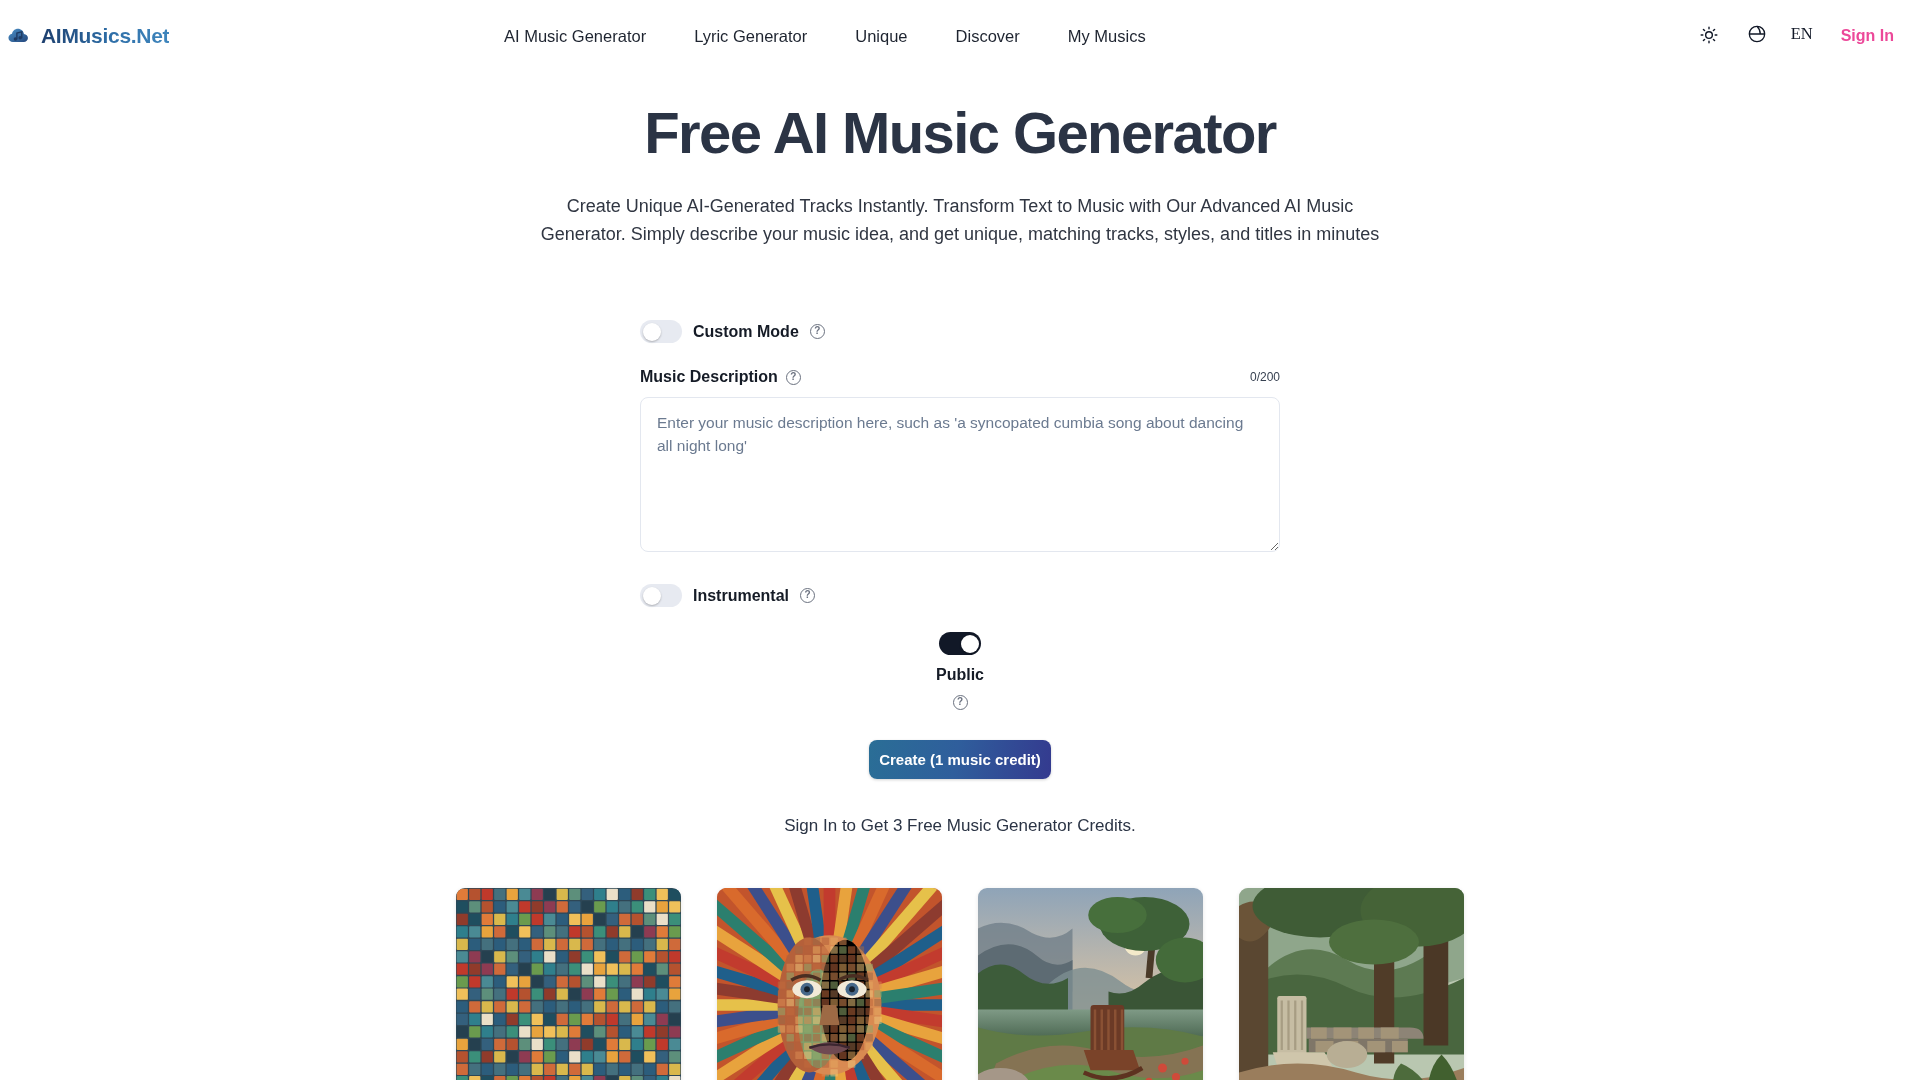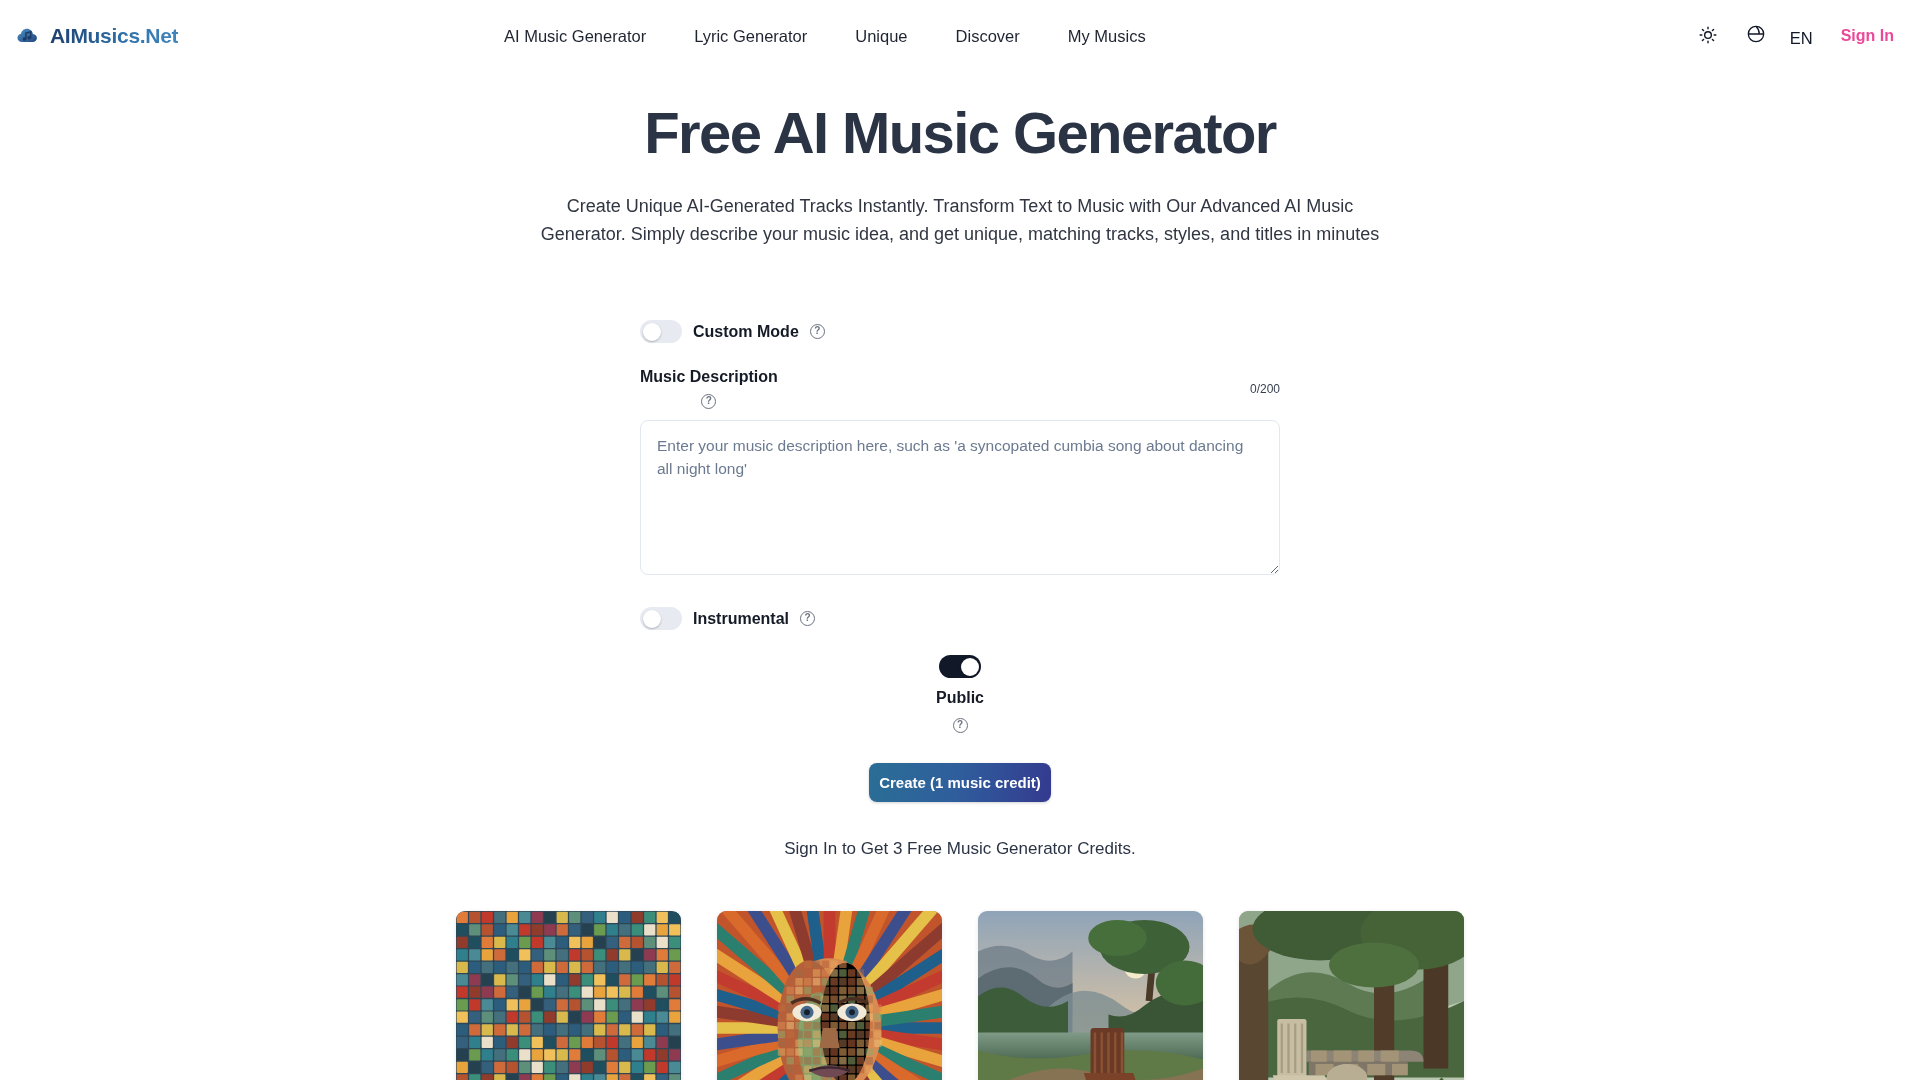--- a/index.html
+++ b/index.html
@@ -8,21 +8,21 @@
     background: #ffffff;
     font-family: "Liberation Sans", sans-serif;
     overflow: hidden;
   }
 
   
   .header {
     height: 72px;
     display: flex;
     align-items: center;
-    padding: 0 26px 0 15px;
+    padding: 0 26px 0 6px;
     position: relative;
   }
   .brand { display: flex; align-items: center; gap: 9px; cursor: pointer; }
   .brand-icon { width: 26px; height: 26px; display: block; }
   .brand-text {
     font-size: 21px; font-weight: 700; letter-spacing: -0.3px;
     background: linear-gradient(90deg,#1d3f6e 0%, #2f6fa8 55%, #3f86bd 100%);
     -webkit-background-clip: text; background-clip: text; color: transparent;
   }
   .nav {
@@ -33,21 +33,21 @@
     font-size: 16.5px; font-weight: 500; color: #1e2430;
     text-decoration: none; white-space: nowrap; cursor: pointer;
   }
   .header-right {
     margin-left: auto; display: flex; align-items: center; gap: 28px;
   }
   .icon-btn {
     display: flex; align-items: center; justify-content: center;
     cursor: pointer; background: none; border: none; color: #111827;
   }
-  .lang-group { display: flex; align-items: flex-end; gap: 24px; cursor: pointer; }
+  .lang-group { display: flex; align-items: flex-start; gap: 24px; cursor: pointer; font-family: Liberation Serif, serif; }
   .lang-code { font-size: 16.5px; font-weight: 500; color: #111827; }
   .signin { font-size: 16px; font-weight: 600; color: #ec4899; cursor: pointer; text-decoration: none; }
 
   
   .hero { text-align: center; padding-top: 30px; }
   .hero h1 {
     font-size: 58px; font-weight: 800; letter-spacing: -1.6px;
     color: #2b3445; line-height: 1.08;
   }
   .hero p {
@@ -75,21 +75,21 @@
   .help {
     width: 15px; height: 15px; border-radius: 50%;
     border: 1.3px solid #6b7280; color: #6b7280;
     font-size: 10px; line-height: 12.4px; text-align: center;
     font-weight: 600; cursor: pointer; flex: none;
   }
   .field-head {
     display: flex; align-items: center; justify-content: space-between;
     margin-top: 25px;
   }
-  .field-head-left { display: flex; align-items: center; gap: 8px; flex-direction: column; }
+  .field-head-left { display: flex; align-items: center; gap: 8px; }
   .field-label { font-size: 16px; font-weight: 700; color: #151b26; }
   .counter { font-size: 12px; color: #374151; }
   textarea.desc {
     margin-top: 11px; width: 640px; height: 155px;
     border: 1px solid #e3e7ef; border-radius: 8px;
     padding: 14px 16px; resize: vertical;
     font-family: "Liberation Sans", sans-serif;
     font-size: 15.5px; line-height: 1.45; color: #374151;
     background: #fff; outline: none;
   }

